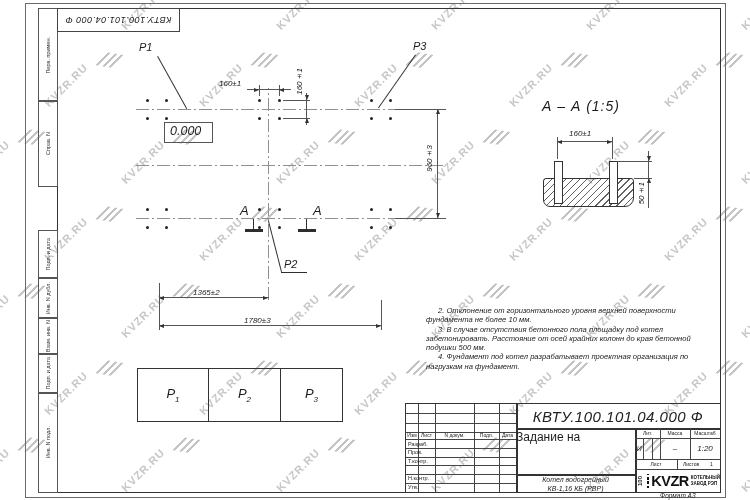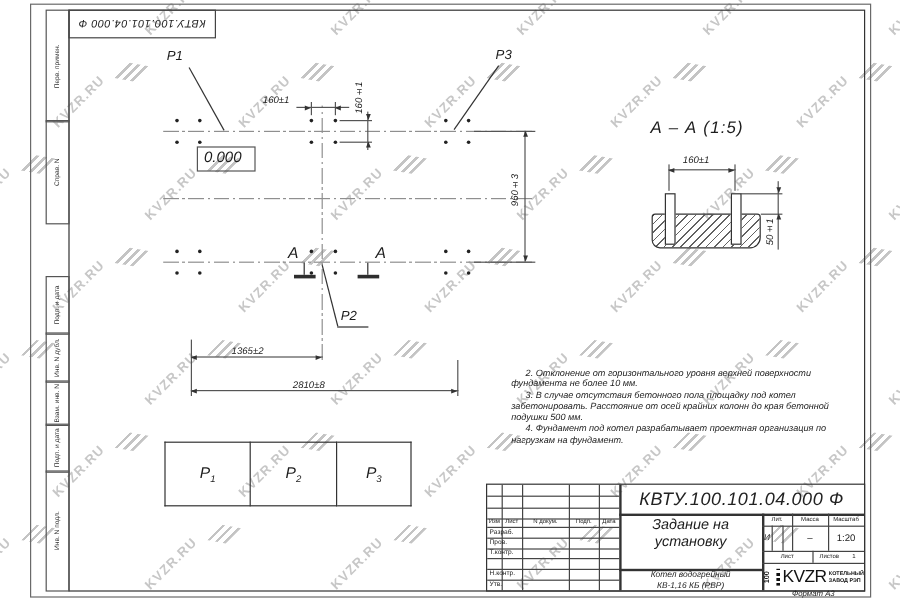--- a/index.html
+++ b/index.html
@@ -197,21 +197,21 @@
     <div class="ln thin" style="left:159px;top:283px;width:1px;height:47px;"></div>
     <div class="ln thin" style="left:159px;top:297px;width:110px;height:1px;"></div>
     <div class="arr arr-l" style="left:159px;top:295.5px;"></div>
     <div class="arr arr-r" style="left:263px;top:295.5px;"></div>
     <div class="dwg" style="left:193px;top:288px;font-size:8px;font-style:italic;">1365±2</div>
 
     <div class="ln thin" style="left:381px;top:300px;width:1px;height:30px;"></div>
     <div class="ln thin" style="left:159px;top:325px;width:223px;height:1px;"></div>
     <div class="arr arr-l" style="left:159px;top:323.5px;"></div>
     <div class="arr arr-r" style="left:376px;top:323.5px;"></div>
-    <div class="dwg" style="left:244px;top:316px;font-size:8px;">2810±8</div>
+    <div class="dwg" style="left:244px;top:316px;font-size:8px;">1780±3</div>
   <div class="dot" style="left: 145.5px; top: 98.5px;"></div>
       <div class="dot" style="left: 145.5px; top: 116.5px;"></div>
       <div class="dot" style="left: 145.5px; top: 207.5px;"></div>
       <div class="dot" style="left: 145.5px; top: 225.5px;"></div>
       <div class="dot" style="left: 164.5px; top: 98.5px;"></div>
       <div class="dot" style="left: 164.5px; top: 116.5px;"></div>
       <div class="dot" style="left: 164.5px; top: 207.5px;"></div>
       <div class="dot" style="left: 164.5px; top: 225.5px;"></div>
       <div class="dot" style="left: 257.5px; top: 98.5px;"></div>
       <div class="dot" style="left: 257.5px; top: 116.5px;"></div>
@@ -304,45 +304,44 @@
 
     <div class="tb-label" style="left:0;top:35.3px;width:29px;height:8.7px;justify-content:flex-start;padding-left:2px;font-size:5.5px;">Разраб.</div>
     <div class="tb-label" style="left:0;top:44px;width:29px;height:8.7px;justify-content:flex-start;padding-left:2px;font-size:5.5px;">Пров.</div>
     <div class="tb-label" style="left:0;top:52.7px;width:29px;height:8.7px;justify-content:flex-start;padding-left:2px;font-size:5.5px;">Т.контр.</div>
     <div class="tb-label" style="left:0;top:61.4px;width:29px;height:8.7px;"></div>
     <div class="tb-label" style="left:0;top:70.1px;width:29px;height:8.7px;justify-content:flex-start;padding-left:2px;font-size:5.5px;">Н.контр.</div>
     <div class="tb-label" style="left:0;top:78.8px;width:29px;height:8.7px;justify-content:flex-start;padding-left:2px;font-size:5.5px;">Утв.</div>
 
     <div class="tb-label dwg" style="left:110px;top:0;width:204px;height:24px;font-size:15px;letter-spacing:.5px;position:absolute;font-style:italic;">КВТУ.100.101.04.000  Ф</div>
 
-    <div style="position:absolute;left:110px;top:26px;width:119px;height:44px;text-align:center;font-style:italic;font-size:12px;line-height:14px;color:#1c1c1c;">
+    <div style="position:absolute;left:110px;top:26px;width:119px;height:44px;text-align:left;font-size:12px;line-height:14px;color:#1c1c1c;">
       <div>Задание на</div>
-      <div>установку</div>
     </div>
 
     <div style="position:absolute;left:110px;top:72px;width:119px;height:16px;text-align:center;font-style:italic;font-size:7px;line-height:8.5px;color:#1c1c1c;">
       <div>Котел водогрейный</div>
       <div>КВ-1,16  КБ  (РВР)</div>
     </div>
 
     <div class="tb-label" style="left:229px;top:24px;width:25px;height:10px;">Лит.</div>
     <div class="tb-label" style="left:254px;top:24px;width:30px;height:10px;">Масса</div>
     <div class="tb-label" style="left:284px;top:24px;width:30px;height:10px;">Масштаб</div>
     <div class="tb-label" style="left:229px;top:34px;width:8.3px;height:21px;font-size:7px;font-style:italic;">И</div>
     <div class="tb-label" style="left:254px;top:34px;width:30px;height:21px;font-size:8px;">–</div>
-    <div class="tb-label" style="left:284px;top:34px;width:30px;height:21px;font-size:8px;">1:20</div>
+    <div class="tb-label" style="left:284px;top:34px;width:30px;height:21px;font-size:8px;font-style:italic;">1:20</div>
 
     <div class="tb-label" style="left:229px;top:55px;width:42px;height:10px;">Лист</div>
     <div class="tb-label" style="left:271px;top:55px;width:28px;height:10px;">Листов</div>
     <div class="tb-label" style="left:299px;top:55px;width:13px;height:10px;">1</div>
 
     <div style="position:absolute;left:229px;top:65px;width:85px;height:23px;display:flex;align-items:center;justify-content:center;gap:2px;color:#111;">
       <span style="font-size:6px;font-weight:bold;transform:rotate(-90deg);letter-spacing:0;">100</span>
       <span style="width:8px;height:14px;background:repeating-linear-gradient(0deg,#111 0 2.4px,transparent 2.4px 4.2px);"></span>
-      <span style="font-size:14.5px;font-weight:normal;letter-spacing:-.5px;">KVZR</span>
+      <span style="font-size:14.5px;font-weight:bold;letter-spacing:-.5px;">KVZR</span>
       <span style="display:inline-block;font-size:4.5px;font-weight:bold;line-height:5.5px;text-align:left;">
         <span style="display:block;">КОТЕЛЬНЫЙ</span>
         <span style="display:block;">ЗАВОД РЭП</span>
       </span>
     </div>
   </div>
 
   <div class="dwg" style="left:660px;top:491.5px;font-size:6.5px;z-index:2;">Формат А3</div>
 
 </div>

